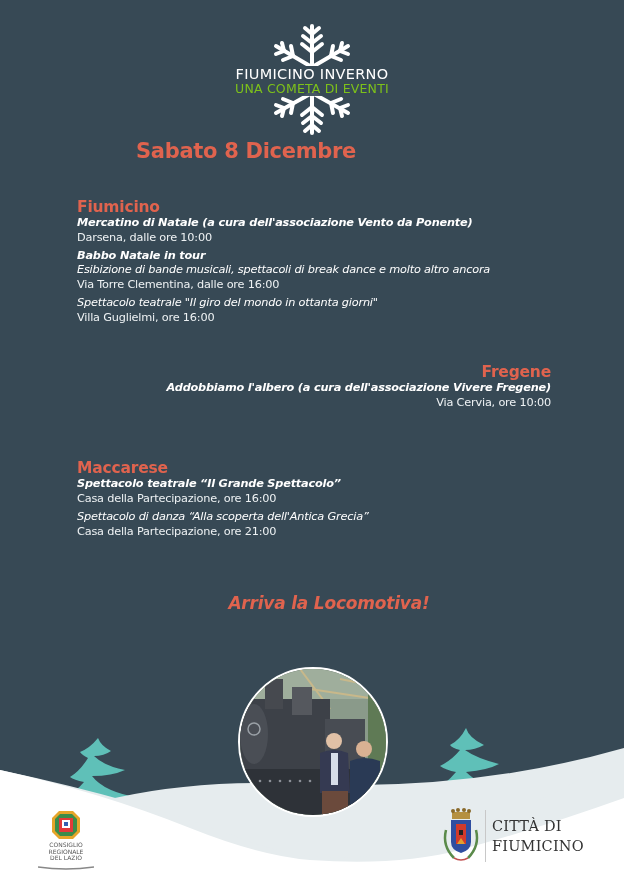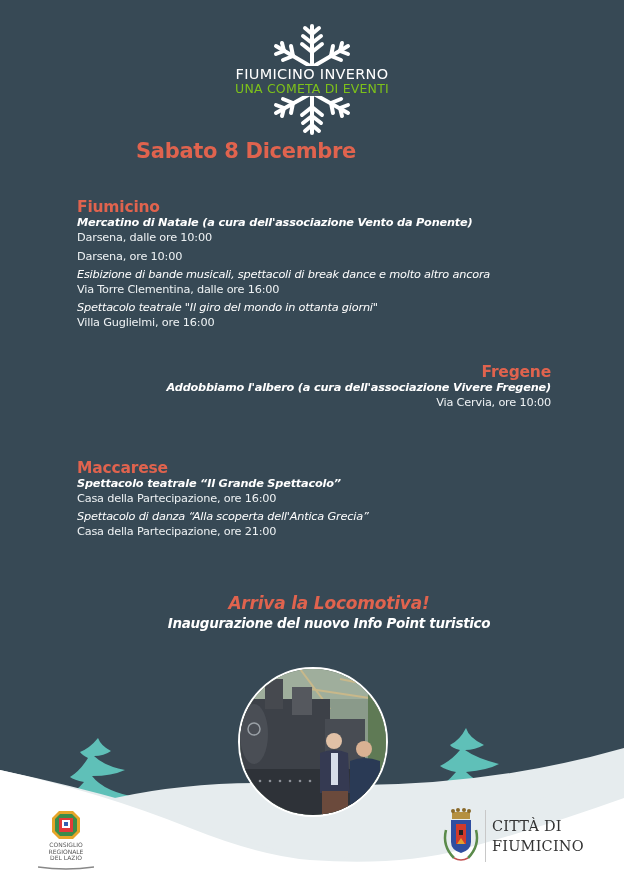--- a/index.html
+++ b/index.html
@@ -142,21 +142,21 @@
     <div class="brand"><span>FIUMICINO INVERNO</span></div>
     <div class="sub"><span>UNA COMETA DI EVENTI</span></div>
   </div>
 
   <div class="date-title">Sabato 8 Dicembre</div>
 
   <div class="section" id="sec-fiumicino">
     <h2>Fiumicino</h2>
     <div class="ev-title">Mercatino di Natale (a cura dell'associazione Vento da Ponente)</div>
     <div class="ev-place">Darsena, dalle ore 10:00</div>
-    <div class="ev-place">Darsena, ore 10:00</div>
+    <div class="ev-title">Babbo Natale in tour</div>
     <div class="ev-title light">Esibizione di bande musicali, spettacoli di break dance e molto altro ancora</div>
     <div class="ev-place">Via Torre Clementina, dalle ore 16:00</div>
     <div class="ev-title light">Spettacolo teatrale "Il giro del mondo in ottanta giorni"</div>
     <div class="ev-place">Villa Guglielmi, ore 16:00</div>
   </div>
 
   <div class="section" id="sec-fregene">
     <h2>Fregene</h2>
     <div class="ev-title">Addobbiamo l'albero (a cura dell'associazione Vivere Fregene)</div>
     <div class="ev-place">Via Cervia, ore 10:00</div>
@@ -165,21 +165,20 @@
   <div class="section" id="sec-maccarese">
     <h2>Maccarese</h2>
     <div class="ev-title">Spettacolo teatrale “Il Grande Spettacolo”</div>
     <div class="ev-place">Casa della Partecipazione, ore 16:00</div>
     <div class="ev-title light">Spettacolo di danza “Alla scoperta dell'Antica Grecia”</div>
     <div class="ev-place">Casa della Partecipazione, ore 21:00</div>
   </div>
 
   <div class="highlight">
     <div class="h1">Arriva la Locomotiva!</div>
-    <div class="h2">Inaugurazione del nuovo Info Point turistico</div>
   </div>
 
   <svg class="landscape" viewBox="0 0 624 183" preserveAspectRatio="none">
 
     <g fill="#5fc0b8">
       <path d="M98 38 Q101 46 111 51 Q104 56 94 56 Q104 66 125 70 Q112 76 92 76 Q104 92 140 98 L140 130 L40 130 Q62 110 80 102 Q66 101 64 96 Q76 92 84 82 Q74 80 70 77 Q80 71 88 58 Q82 55 80 52 Q90 48 98 38 Z"></path>
     </g>
 
     <g fill="#5fc0b8">
       <path d="M466 28 Q469 38 484 45 Q475 50 465 50 Q476 58 499 64 Q488 70 466 72 Q480 86 510 92 L510 130 L420 130 Q438 104 452 96 Q440 94 432 92 Q446 84 456 72 Q446 70 440 66 Q452 60 460 50 Q452 48 450 45 Q460 40 466 28 Z"></path>

